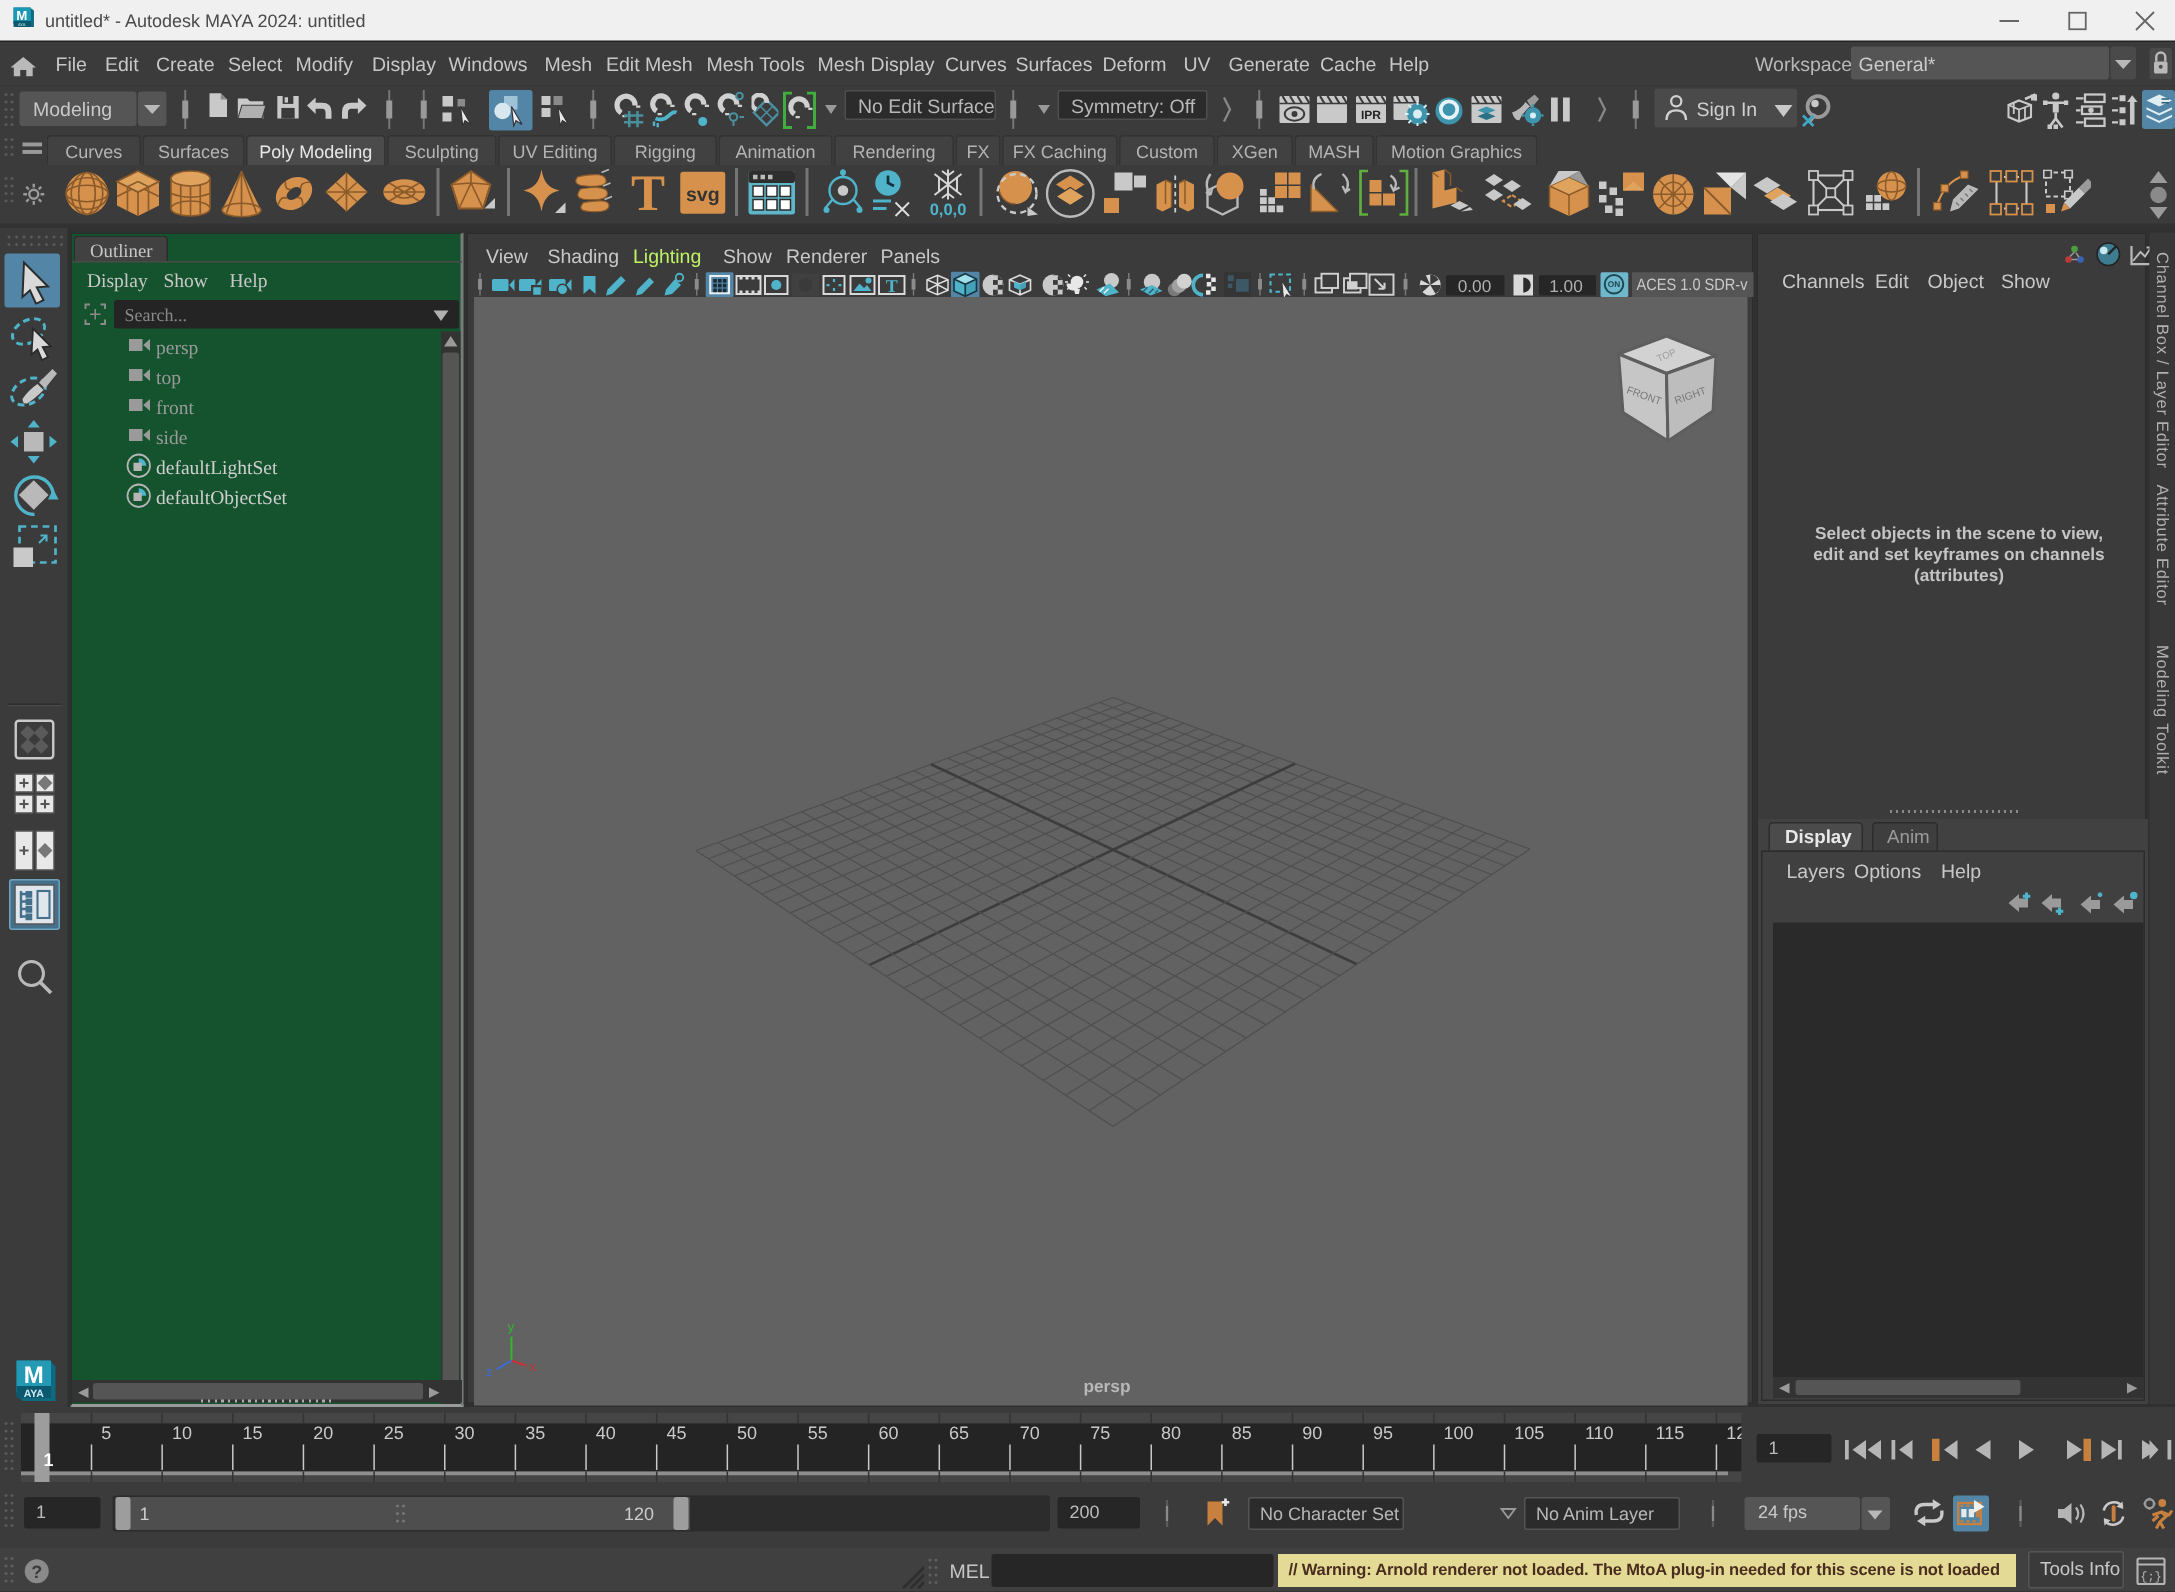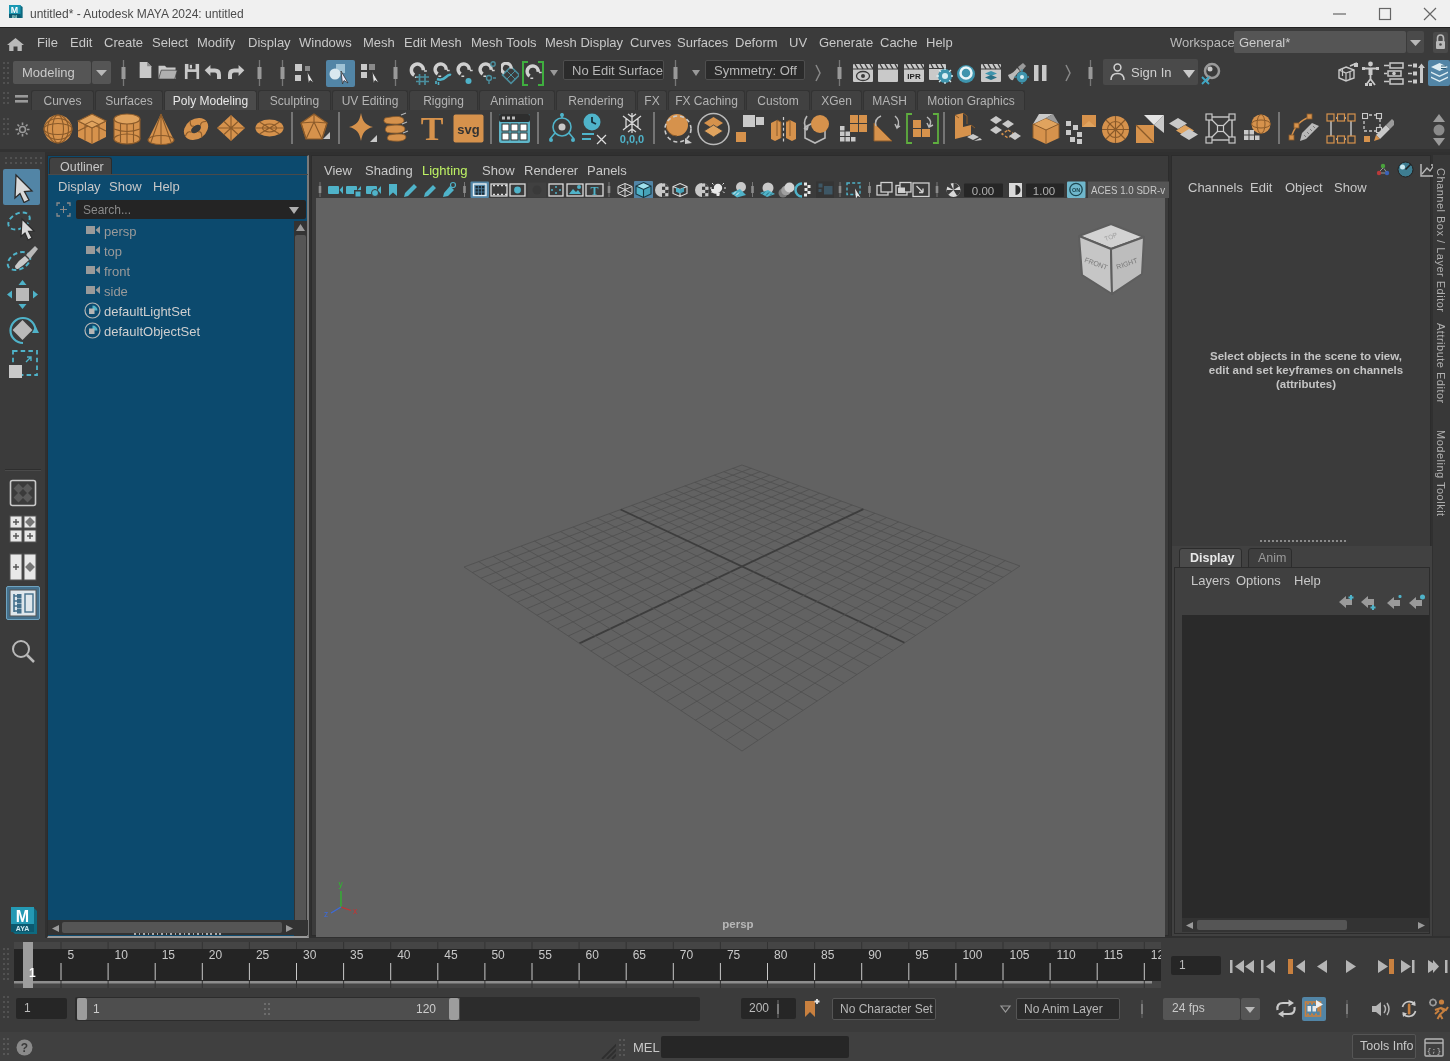--- a/index.html
+++ b/index.html
@@ -17,21 +17,21 @@
 .dd{background:#555;color:#c9c9c9;font-size:13px;border-radius:2px;white-space:nowrap;}
 .inp{background:#2b2b2b;color:#b8b8b8;font-size:12px;border-radius:2px;white-space:nowrap;}
 
 #shelftabs{left:0;top:88px;width:1450px;height:22px;background:#3b3b3b;}
 .stab{position:absolute;top:2px;height:20px;background:#414141;color:#b4b4b4;font-size:12px;text-align:center;border:1px solid #333;border-bottom:none;border-radius:3px 3px 0 0;padding-top:3px;}
 .stab.act{background:#4b4b4b;color:#e8e8e8;}
 #shelficons{left:0;top:110px;width:1450px;height:42px;background:#3b3b3b;border-bottom:3px solid #323232;}
 
 #toolbox{left:0;top:152px;width:45px;height:786px;background:#3b3b3b;}
 
-#outliner{left:47px;top:155px;width:262px;height:783px;background:#0c4a6e;border:1px solid #2c2c2c;border-bottom:2px solid #9a9a9a;border-right:2px solid #7a7a7a;}
+#outliner{left:47px;top:155px;width:262px;height:783px;background:#14532d;border:1px solid #2c2c2c;border-bottom:2px solid #9a9a9a;border-right:2px solid #7a7a7a;font-family:Liberation Serif, serif;}
 .hdr{color:#c8c8c8;font-size:13px;}
 
 #viewport{left:311px;top:155px;width:858px;height:781px;background:#3b3b3b;border:1px solid #2c2c2c;}
 #vp3d{left:4px;top:42px;width:849px;height:739px;background:#626262;}
 
 #rightpanel{left:1171px;top:155px;width:260px;height:781px;background:#3b3b3b;border:1px solid #2c2c2c;}
 #rightsidebar{left:1433px;top:155px;width:17px;height:781px;background:#383838;}
 .vtext{position:absolute;left:2px;writing-mode:vertical-rl;color:#b0b0b0;font-size:11px;letter-spacing:0.5px;}
 
 #timearea{left:0;top:938px;width:1450px;height:50px;background:#3b3b3b;}
@@ -1365,21 +1365,21 @@
   <svg class="abs" style="left:263px;top:14px" width="10" height="14">
         <g fill="#777">
           <circle cx="2" cy="2" r="1"></circle>
           <circle cx="6" cy="2" r="1"></circle>
           <circle cx="2" cy="7" r="1"></circle>
           <circle cx="6" cy="7" r="1"></circle>
           <circle cx="2" cy="12" r="1"></circle>
           <circle cx="6" cy="12" r="1"></circle>
         </g>
       </svg>
-  <div class="abs fld" style="left:705px;top:10px;width:55px;height:21px;padding:3px 0 0 8px;margin-left:36px;">200</div>
+  <div class="abs fld" style="left:705px;top:10px;width:55px;height:21px;padding:3px 0 0 8px;">200</div>
   <svg class="abs" style="left:775px;top:11px" width="6" height="20">
         <path d="M3 1 L3 19" stroke="#5a5a5a" stroke-width="1.5"></path>
         <path d="M3 5 L3 15" stroke="#8a8a8a" stroke-width="1.5"></path>
       </svg>
   <svg class="abs" style="left:802px;top:10px" width="20" height="22" viewBox="0 0 20 22">
         <path d="M3 3 L13 3 L13 19 L8 14 L3 19 Z" fill="#c8803f"></path>
         <path d="M15 6 L15 1 M12.5 3.5 L17.5 3.5" stroke="#e8e8e8" stroke-width="1.8"></path>
       </svg>
   <svg class="abs" style="left:841px;top:11px" width="6" height="20">
         <path d="M3 1 L3 19" stroke="#5a5a5a" stroke-width="1.5"></path>
@@ -1467,20 +1467,21 @@
           <circle cx="2" cy="8" r="1"></circle>
           <circle cx="6" cy="8" r="1"></circle>
           <circle cx="2" cy="13" r="1"></circle>
           <circle cx="6" cy="13" r="1"></circle>
           <circle cx="2" cy="18" r="1"></circle>
           <circle cx="6" cy="18" r="1"></circle>
         </g>
       </svg>
   <div class="abs" style="left:633px;top:8px;color:#c8c8c8;font-size:13px;">MEL</div>
   <div class="abs" style="left:661px;top:4px;width:188px;height:22px;background:#262626;border-radius:2px;"></div>
+  <div class="abs" style="left:852px;top:4px;width:492px;height:22px;background:#e3da96;color:#4a2d1e;font-size:11px;font-weight:bold;padding:5px 0 0 7px;white-space:nowrap;overflow:hidden;letter-spacing:-0.1px;">// Warning: Arnold renderer not loaded. The MtoA plug-in needed for this scene is not loaded</div>
   <div class="abs" style="left:1352px;top:2px;width:64px;height:25px;background:#3a3a3a;border:1px solid #555;border-radius:2px;color:#c8c8c8;font-size:12.5px;padding:4px 0 0 7px;">Tools Info</div>
   <svg class="abs" style="left:1424px;top:6px" width="20" height="19" viewBox="0 0 20 19">
         <rect x="1" y="1" width="18" height="17" rx="1" fill="none" stroke="#b5b5b5" stroke-width="1.4"></rect>
         <path d="M1 5 L19 5" stroke="#b5b5b5" stroke-width="1.4"></path>
         <text x="10" y="15" font-size="8" fill="#b5b5b5" text-anchor="middle" font-family="Liberation Mono">{;}</text>
       </svg>
 </div>
 </div>
 
 </body></html>

